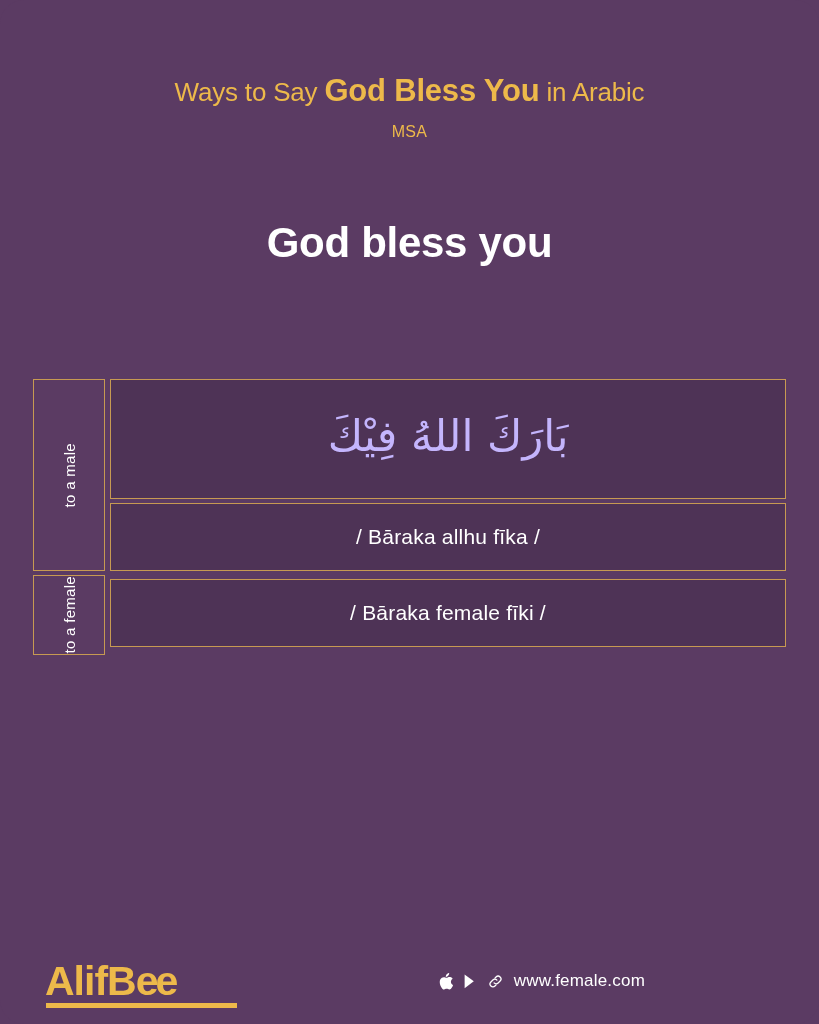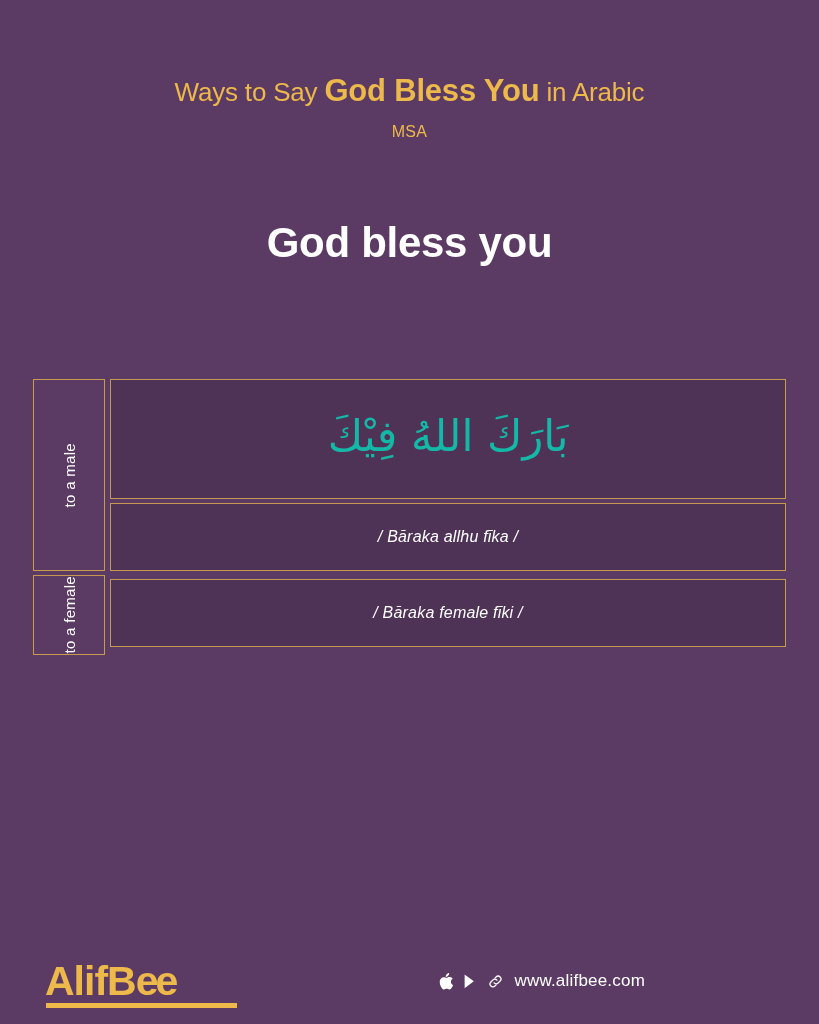--- a/index.html
+++ b/index.html
@@ -102,38 +102,37 @@
     background: #4e3356;
     height: 120px;
     display: flex;
     align-items: center;
     justify-content: center;
     box-sizing: border-box;
   }
   .arabic-text {
     font-family: "DejaVu Sans", sans-serif;
     font-size: 43px;
-    color: #14b8a6;
+    color: #c4b5fd;
     direction: rtl;
     line-height: 1.4;
     padding-bottom: 6px;
   }
   .translit-cell {
     border: 1px solid #c79a52;
     background: #4e3356;
     height: 68px;
     margin-top: 4px;
     display: flex;
     align-items: center;
     justify-content: center;
     box-sizing: border-box;
   }
   .translit-text {
-    font-size: 16px;
-    font-style: italic;
+    font-size: 21px;
     color: #ffffff;
     letter-spacing: 0.2px;
   }
 
   
   .footer {
     position: absolute;
     left: 0;
     bottom: 0;
     width: 693px;
@@ -239,17 +238,17 @@
         <svg width="13" height="15" viewBox="0 0 13 15" xmlns="http://www.w3.org/2000/svg">
           <path d="M0.6 0.4 L9.8 7.3 L0.6 14.2 Z" fill="#ffffff"></path>
         </svg>
       </span>
       <span class="footer-icon">
         <svg width="15" height="15" viewBox="0 0 16 16" fill="none" stroke="#ffffff" stroke-width="1.4" stroke-linecap="round" xmlns="http://www.w3.org/2000/svg">
           <path d="M6.5 9.5a3 3 0 0 0 4.3.1l2.1-2.1a3 3 0 0 0-4.3-4.3L7.4 4.4"></path>
           <path d="M9.5 6.5a3 3 0 0 0-4.3-.1l-2.1 2.1a3 3 0 0 0 4.3 4.3l1.2-1.2"></path>
         </svg>
       </span>
-      <span class="footer-url">www.alifbee.com</span>
+      <span class="footer-url">www.female.com</span>
     </div>
   </div>
 
 </div>
 
 </body></html>

